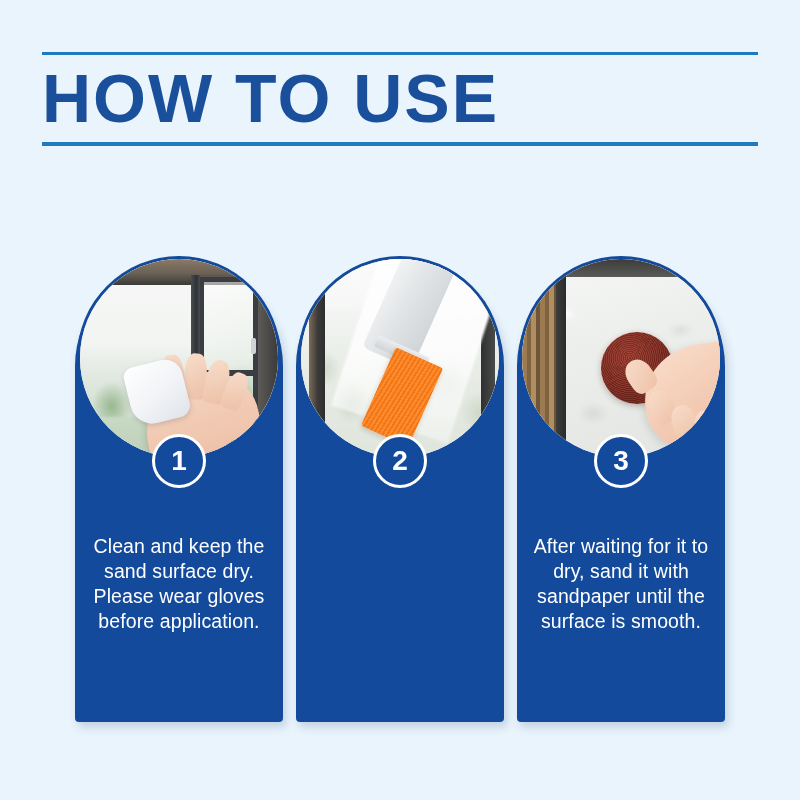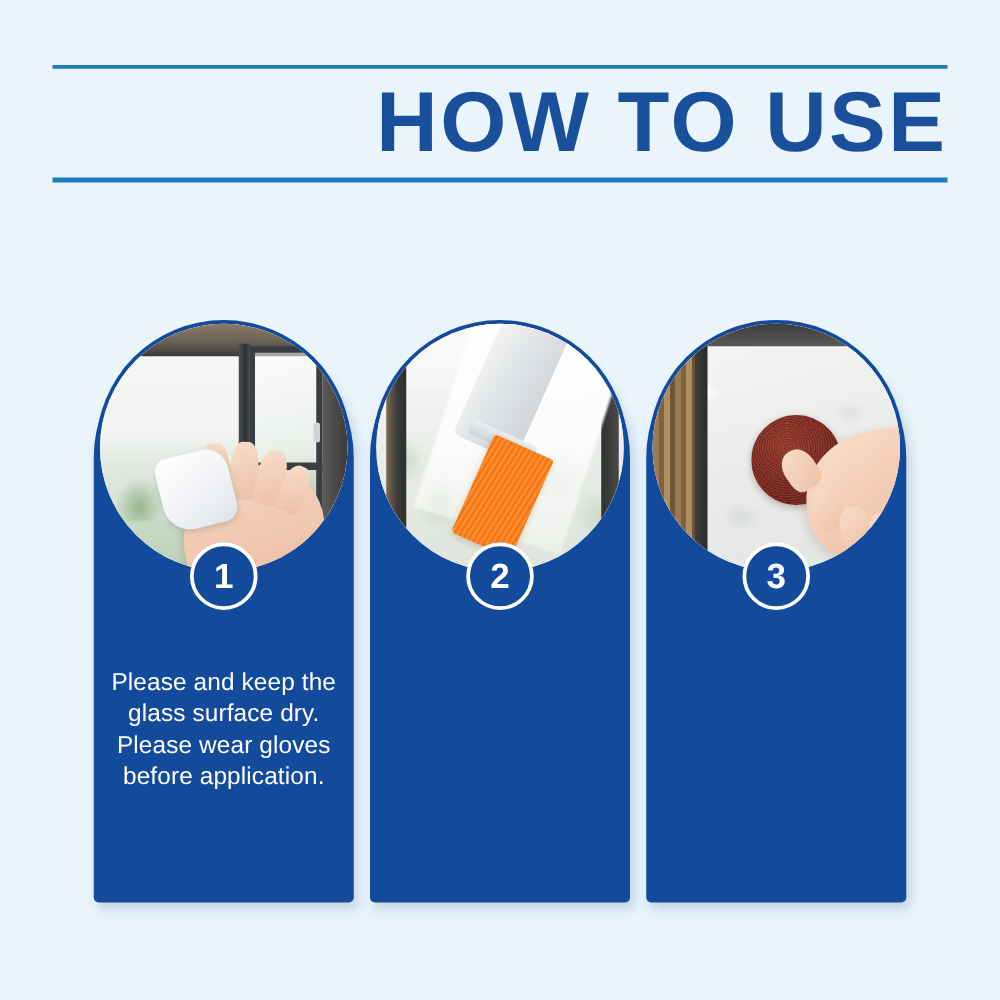--- a/index.html
+++ b/index.html
@@ -24,21 +24,21 @@
   }
   .rule-top {
     height: 3px;
     background: #1f7ac0;
     width: 100%;
   }
   .page-title {
     font-size: 68px;
     font-weight: bold;
     color: #1a4f9c;
-    text-align: right;
+    text-align: left;
     letter-spacing: 2px;
     line-height: 1.22;
     margin: 2px 0 0 0;
     white-space: nowrap;
   }
   .rule-bottom {
     height: 4px;
     background: #1f7ac0;
     width: 100%;
     margin-top: 2px;
@@ -319,21 +319,21 @@
         <div class="ph1-hand">
           <div class="ph1-finger" style="left:4px;top:-10px;width:22px;height:42px;transform:rotate(-18deg);"></div>
           <div class="ph1-finger" style="left:26px;top:-16px;width:22px;height:46px;transform:rotate(-8deg);"></div>
           <div class="ph1-finger" style="left:48px;top:-14px;width:22px;height:44px;transform:rotate(2deg);"></div>
           <div class="ph1-finger" style="left:69px;top:-6px;width:20px;height:38px;transform:rotate(10deg);"></div>
         </div>
         <div class="ph1-cloth"></div>
       </div>
     </div>
     <div class="badge">1</div>
-    <div class="caption">Please and keep the glass surface dry. Please wear gloves before application.</div>
+    <div class="caption">Clean and keep the sand surface dry. Please wear gloves before application.</div>
   </div>
 
   <div class="card">
     <div class="photo-wrap">
       <div class="photo">
         <div class="ph2-bg"></div>
         <div class="ph2-foliage"></div>
         <div class="ph2-frameL"></div>
         <div class="ph2-frameR"></div>
         <div class="ph2-smear"></div>
@@ -356,15 +356,16 @@
         <div class="ph3-disc"></div>
         <div class="ph3-hand">
           <div class="ph3-fingertip" style="left:-14px;top:6px;width:26px;height:34px;transform:rotate(-26deg);"></div>
           <div class="ph3-fingertip" style="left:4px;top:40px;width:24px;height:34px;transform:rotate(-14deg);"></div>
           <div class="ph3-fingertip" style="left:24px;top:58px;width:24px;height:32px;transform:rotate(-6deg);"></div>
           <div class="ph3-fingertip" style="left:46px;top:66px;width:22px;height:30px;transform:rotate(4deg);"></div>
         </div>
       </div>
     </div>
     <div class="badge">3</div>
+    <div class="caption">After waiting for it to dry, sand it with sandpaper until the surface is smooth.</div>
   </div>
 
 </div>
 
 </body></html>

